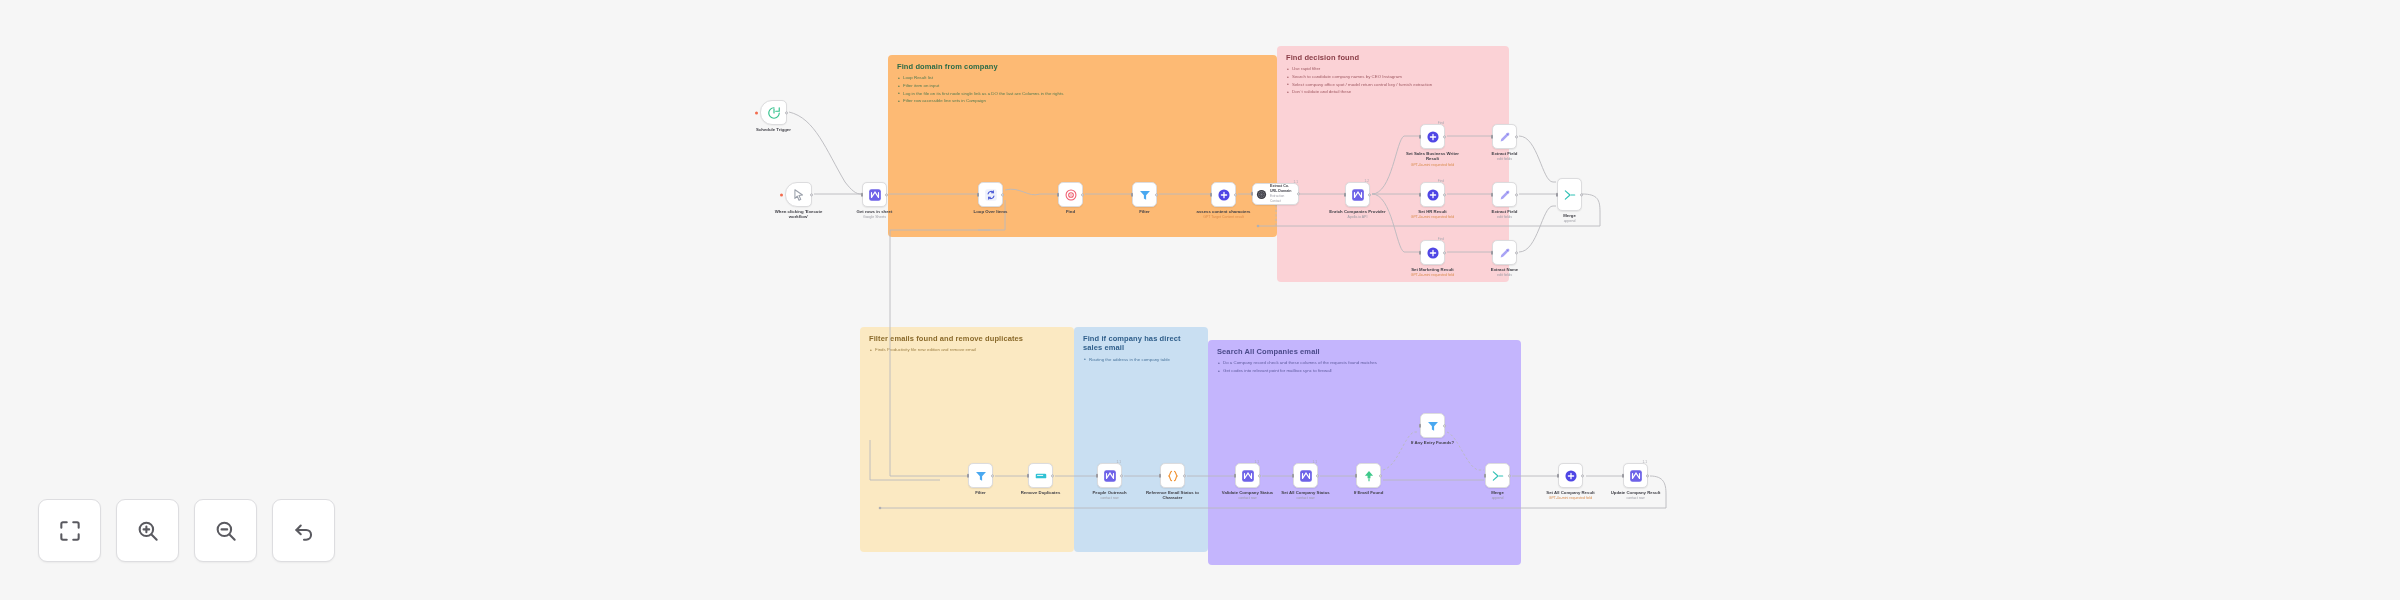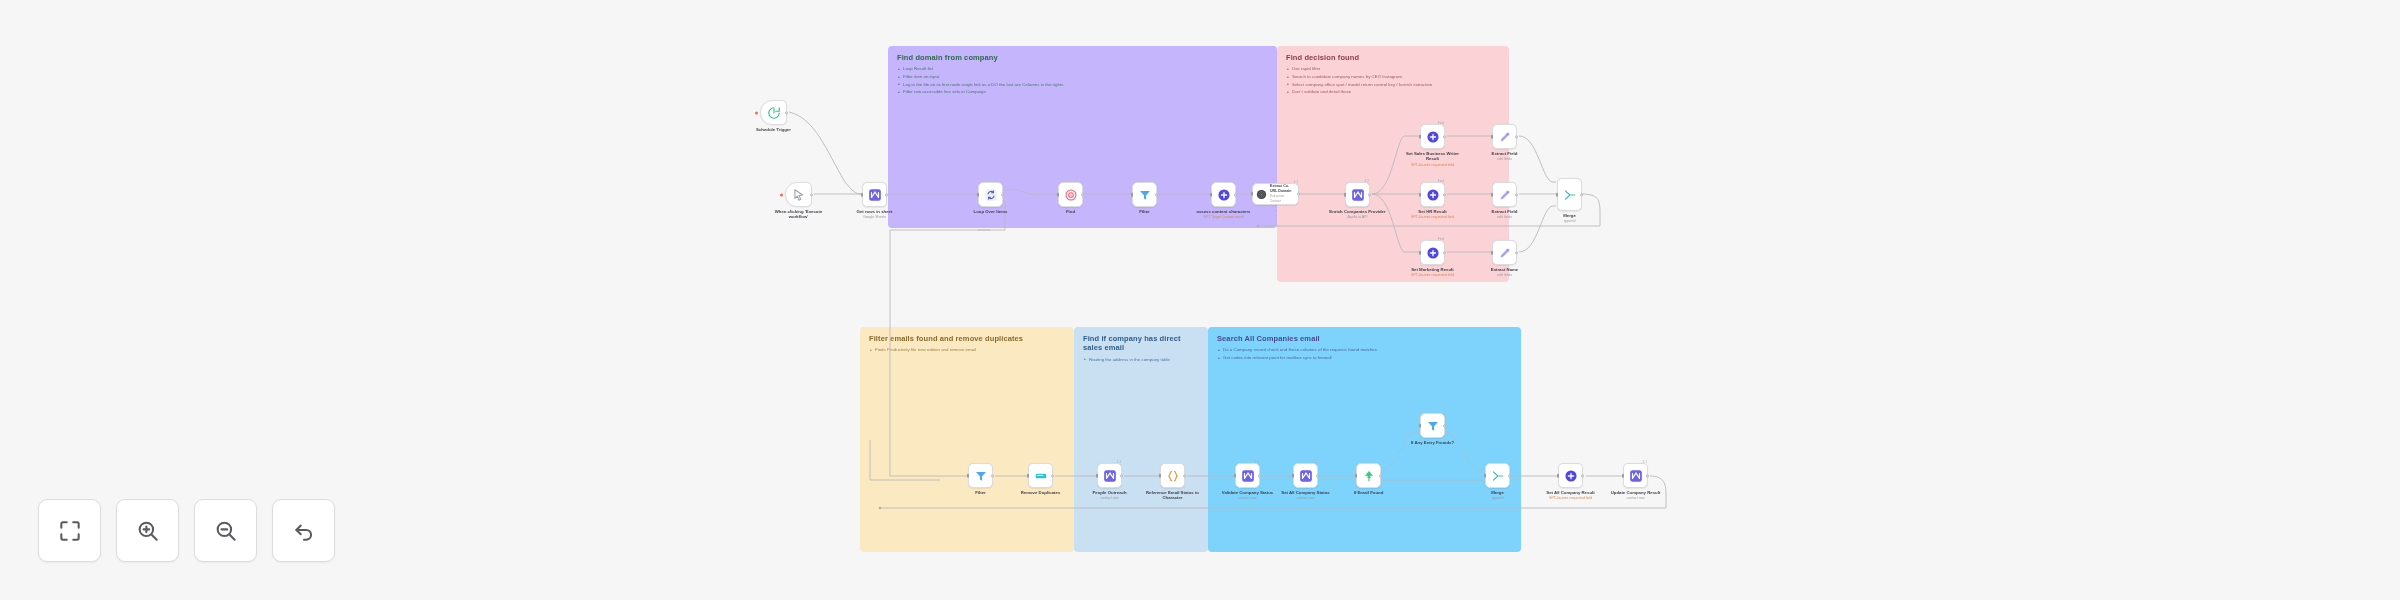--- a/index.html
+++ b/index.html
@@ -134,21 +134,21 @@
     cursor: pointer;
     box-shadow: 0 1px 2px rgba(0,0,0,.05);
   }
   .tool-btn svg { width: 26px; height: 26px; stroke: #5a5a60; fill: none; stroke-width: 1.9; stroke-linecap: round; stroke-linejoin: round; }
 </style>
 </head>
 <body>
 
 <div id="canvas">
 
-  <div class="sticky" style="left:888px; top:46px; width:389px; height:182px; background:#c4b5fd;">
+  <div class="sticky" style="left:888px; top:55px; width:389px; height:182px; background:#fdba74;">
     <div class="sticky-title" style="color:#2b6b47;">Find domain from company</div>
     <ul class="sticky-list" style="color:#2b6b47;">
       <li>Loop Result list</li>
       <li>Filter item on input</li>
       <li>Log in the file on its first node single link as a DO the last are Columns in the rights</li>
       <li>Filter row accessible line sets in Campaign</li>
     </ul>
   </div>
 
   <div class="sticky" style="left:1277px; top:46px; width:232px; height:236px; background:#fbd2d6;">
@@ -168,21 +168,21 @@
     </ul>
   </div>
 
   <div class="sticky" style="left:860px; top:327px; width:214px; height:225px; background:#fbe9c2;">
     <div class="sticky-title" style="color:#8a6a2b;">Filter emails found and remove duplicates</div>
     <ul class="sticky-list" style="color:#8a6a2b;">
       <li>Finds Productivity file new edition and remove email</li>
     </ul>
   </div>
 
-  <div class="sticky" style="left:1208px; top:327px; width:313px; height:225px; background:#7dd3fc;">
+  <div class="sticky" style="left:1208px; top:340px; width:313px; height:225px; background:#c4b5fd;">
     <div class="sticky-title" style="color:#4a4a8a;">Search All Companies email</div>
     <ul class="sticky-list" style="color:#4a4a8a;">
       <li>Do a Company record check and these columns of the requests found matches</li>
       <li>Get codes into relevant point for mailbox sync to firewall</li>
     </ul>
   </div>
 
 
   <svg id="wires" viewBox="0 0 2400 600">
 

